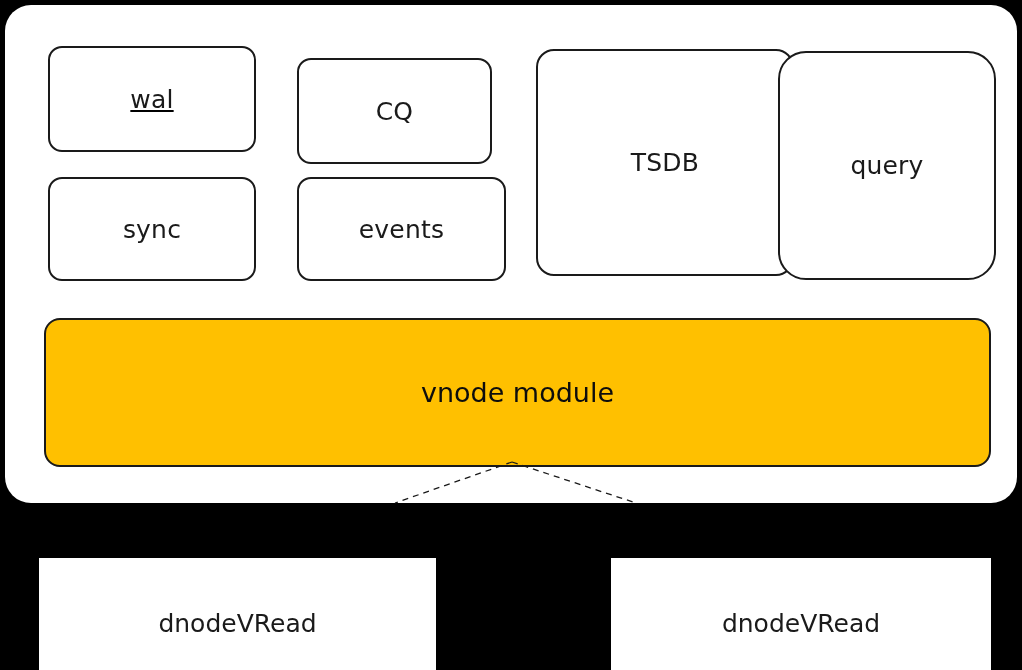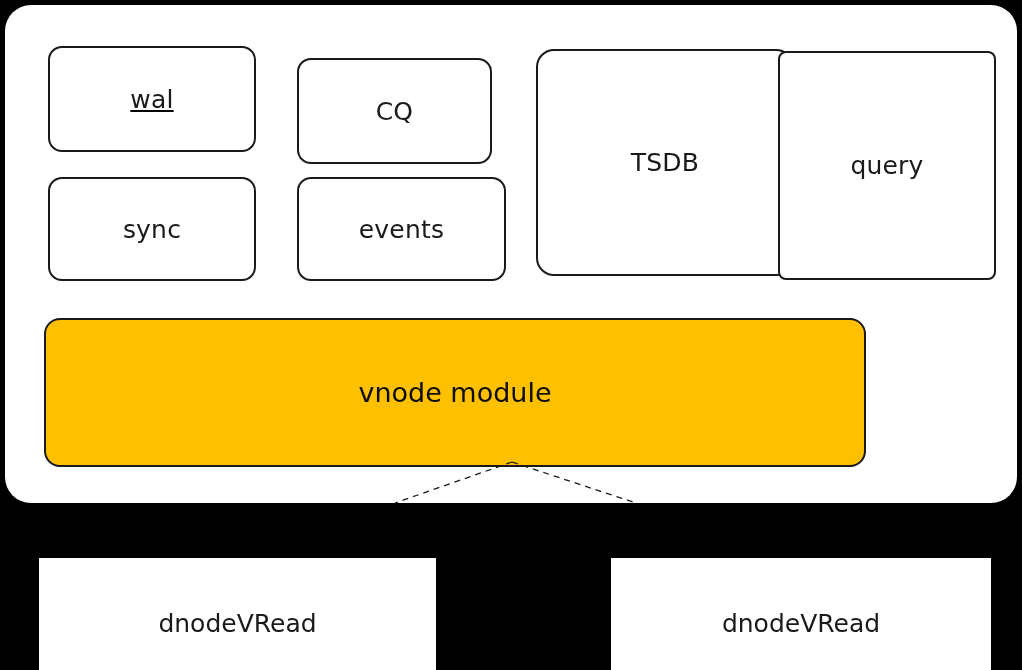--- a/index.html
+++ b/index.html
@@ -51,28 +51,28 @@
     letter-spacing: 0.2px;
     white-space: nowrap;
   }
 
   
   .box-wal    { left: 43px;  top: 41px;  width: 208px; height: 106px; text-decoration: underline; }
   .box-sync   { left: 43px;  top: 172px; width: 208px; height: 104px; }
   .box-cq     { left: 292px; top: 41px;  width: 195px; height: 106px; margin-top: 12px; }
   .box-events { left: 292px; top: 172px; width: 209px; height: 104px; }
   .box-tsdb   { left: 531px; top: 44px;  width: 258px; height: 227px; border-radius: 18px; }
-  .box-query  { left: 773px; top: 46px;  width: 218px; height: 229px; border-radius: 8px; }
+  .box-query  { left: 773px; top: 46px;  width: 218px; height: 229px; border-radius: 28px; }
 
   
   .vnode-module-bar {
     position: absolute;
     left: 39px;
     top: 313px;
-    width: 822px;
+    width: 947px;
     height: 149px;
     background: #FFC000;
     border: 2px solid #1a1a1a;
     border-radius: 16px;
     box-sizing: border-box;
     display: flex;
     align-items: center;
     justify-content: center;
   }
   .vnode-module-bar .box-label {

